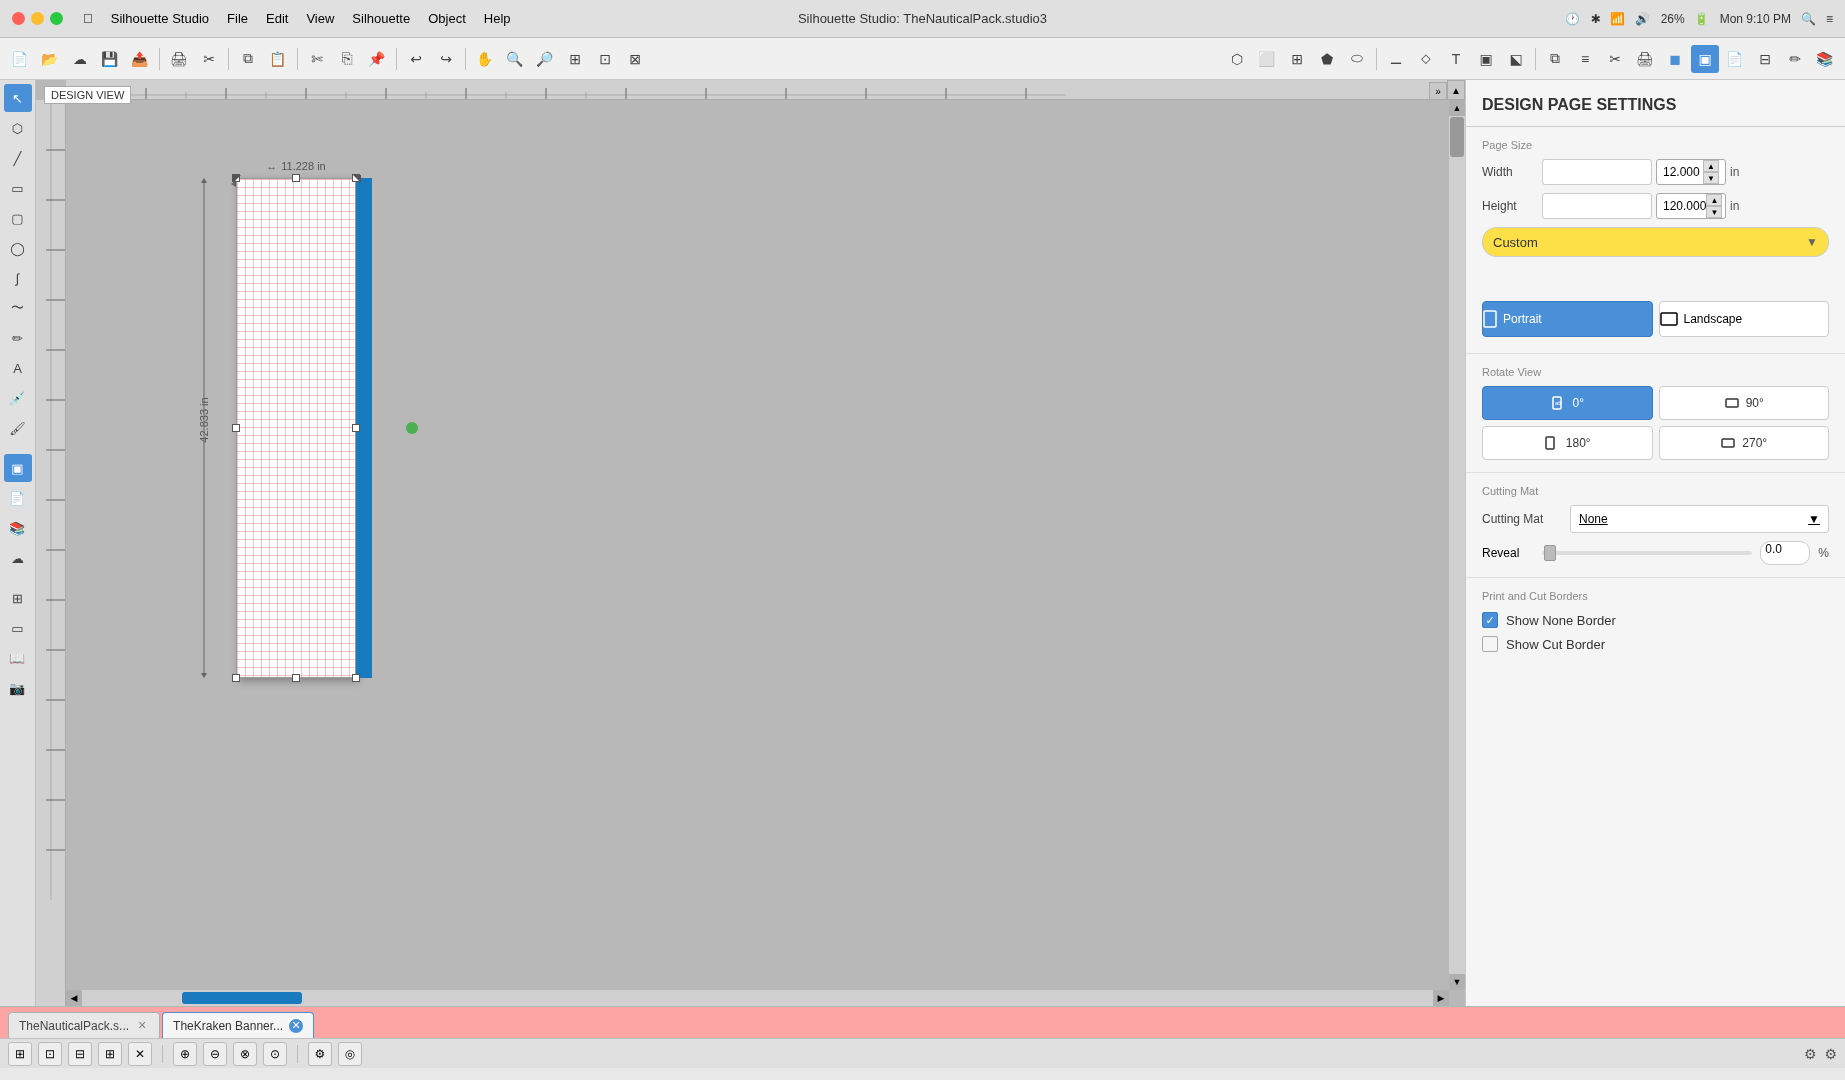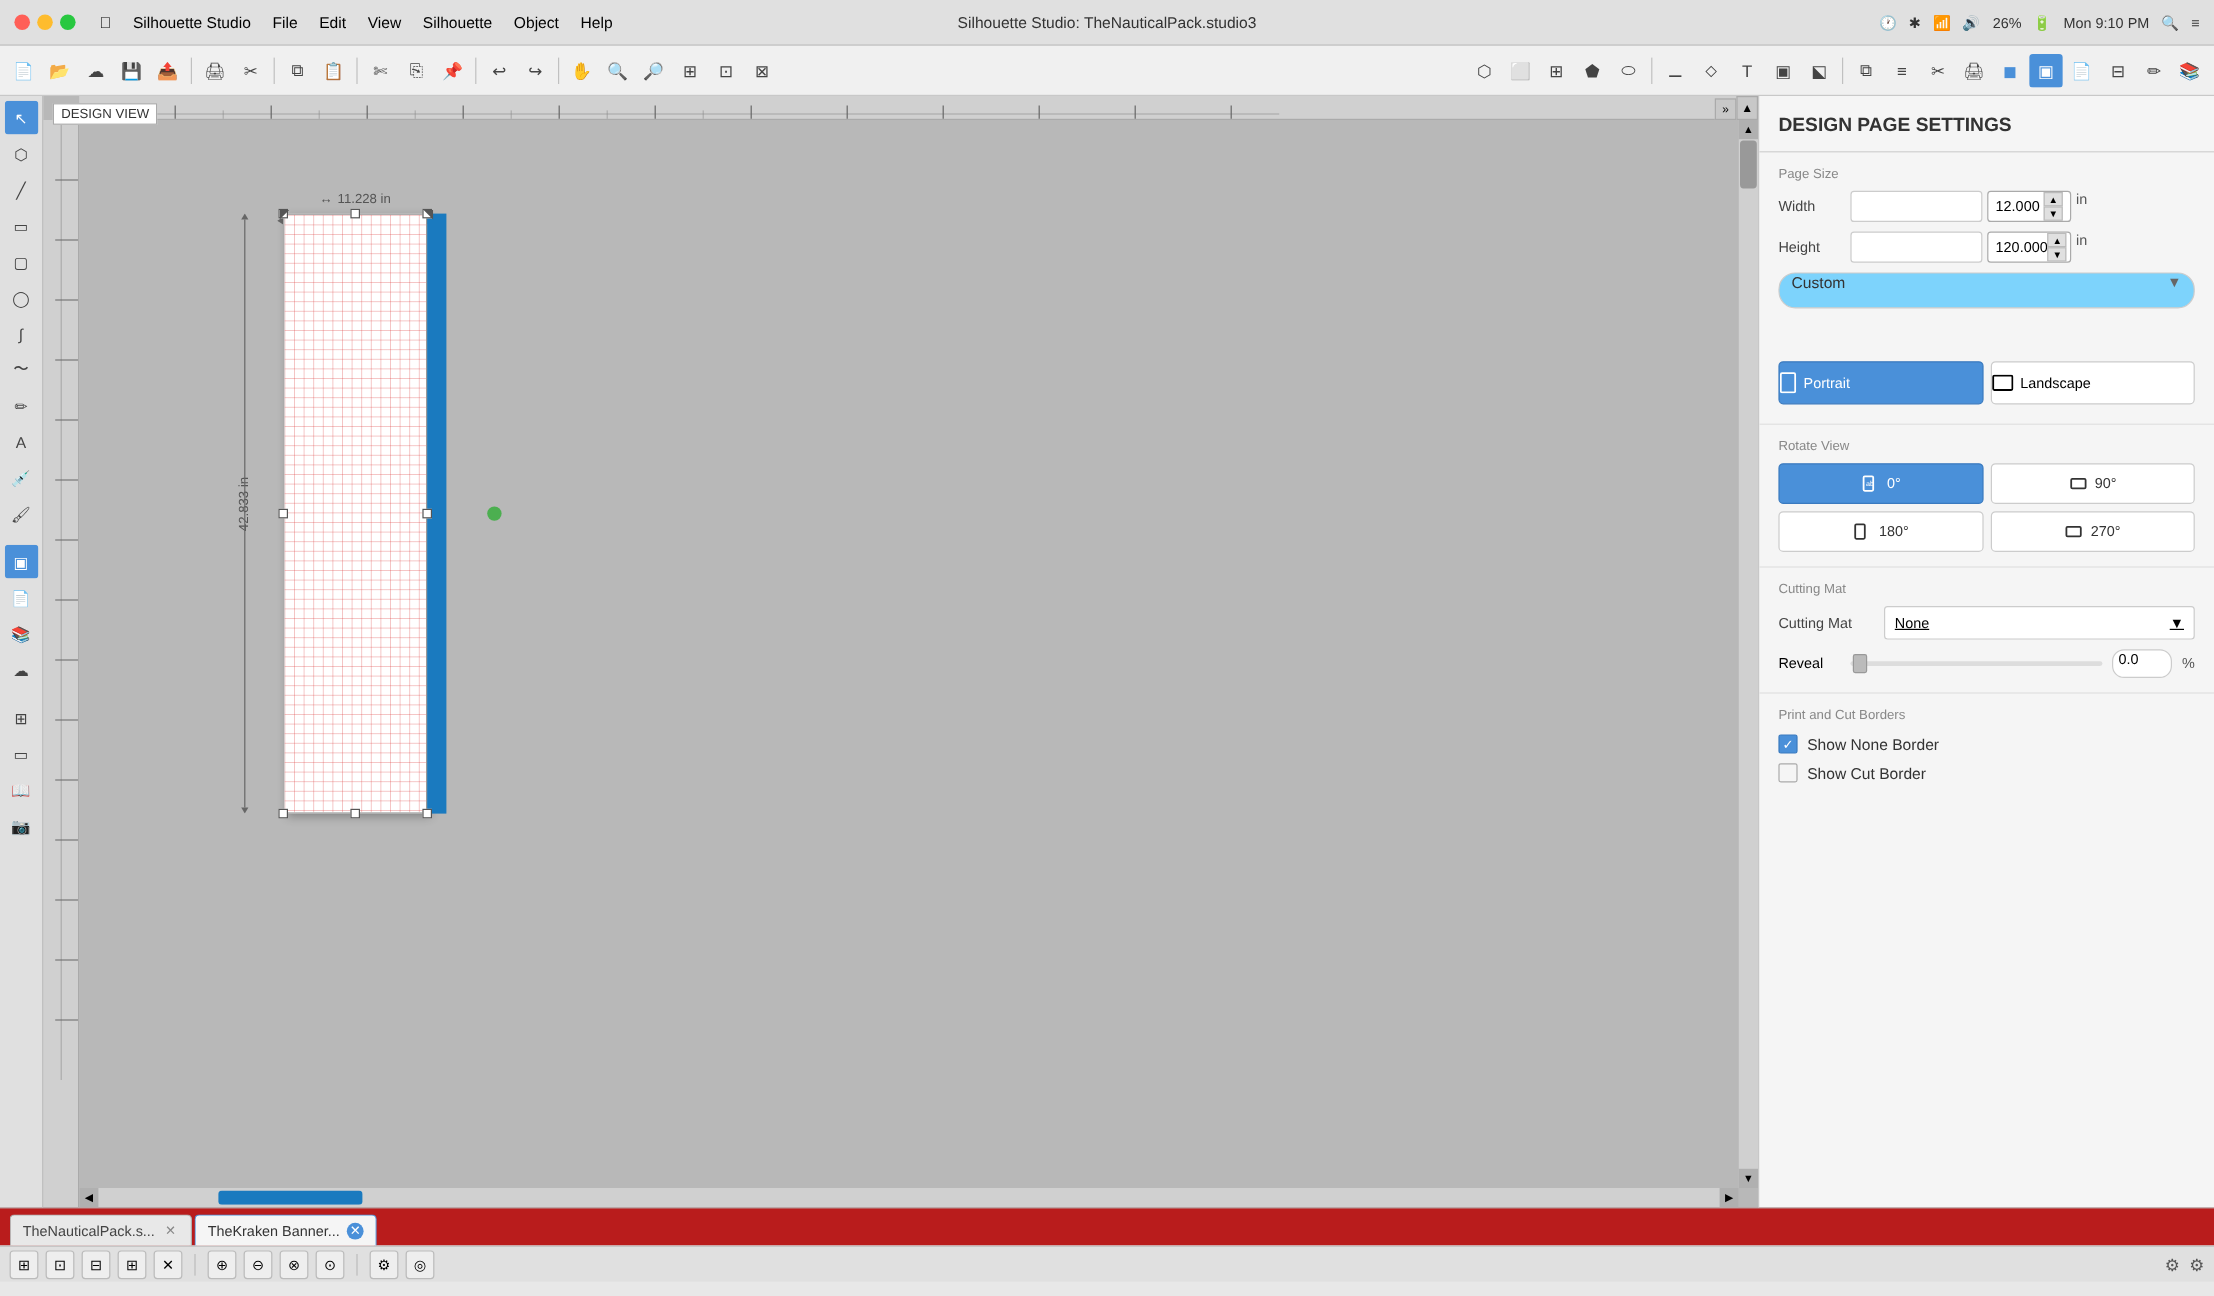--- a/index.html
+++ b/index.html
@@ -73,29 +73,29 @@
     .scroll-thumb-h { width: 120px; height: 12px; background: #1a7abf; border-radius: 3px; margin-left: 100px; }
     .scroll-arrow { width: 16px; height: 16px; background: #b0b0b0; display: flex; align-items: center; justify-content: center; font-size: 9px; cursor: pointer; }
 
     
     .right-panel { width: 380px; background: #f5f5f5; border-left: 1px solid #c8c8c8; padding: 0; overflow-y: auto; }
     .panel-title { font-size: 16px; font-weight: 600; color: #333; padding: 16px 16px 12px; border-bottom: 1px solid #d0d0d0; }
     .panel-section { padding: 12px 16px; border-bottom: 1px solid #e0e0e0; }
     .section-label { font-size: 11px; color: #888; margin-bottom: 8px; }
     .field-row { display: flex; align-items: center; gap: 8px; margin-bottom: 8px; }
     .field-label { font-size: 12px; color: #444; width: 52px; flex-shrink: 0; }
-    .field-input-group { display: flex; gap: 4px; flex: 1; }
+    .field-input-group { display: flex; align-items: center; gap: 4px; flex: 1; }
     .field-input-blank { width: 110px; height: 26px; background: white; border: 1px solid #ccc; border-radius: 3px; }
     .field-input-val { width: 70px; height: 26px; background: white; border: 1px solid #aaa; border-radius: 3px; display: flex; align-items: center; padding: 0 6px; font-size: 12px; justify-content: space-between; }
     .spin-btns { display: flex; flex-direction: column; }
     .spin-btn { width: 16px; height: 12px; background: #e0e0e0; border: 1px solid #bbb; display: flex; align-items: center; justify-content: center; font-size: 8px; cursor: pointer; }
     .unit-label { font-size: 12px; color: #555; }
 
     .dropdown-row { margin-bottom: 8px; }
-    .dropdown-select { width: 100%; height: 30px; background: #7dd3fc; border: 1px solid #ccc; border-radius: 14px; display: flex; justify-content: space-between; padding: 0 10px; cursor: pointer; font-size: 13px; color: #333; }
+    .dropdown-select { width: 100%; height: 30px; background: #fde047; border: 1px solid #ccc; border-radius: 14px; display: flex; align-items: center; justify-content: space-between; padding: 0 10px; cursor: pointer; font-size: 13px; color: #333; }
     .dropdown-arrow { color: #666; font-size: 12px; }
 
     .orientation-row { display: flex; gap: 6px; margin-bottom: 4px; }
     .orient-btn { flex: 1; height: 36px; border: 1px solid #ccc; border-radius: 4px; display: flex; align-items: center; gap: 6px; cursor: pointer; font-size: 12px; background: white; margin-top: 36px; }
     .orient-btn.active { background: #4a90d9; color: white; border-color: #3a7abf; }
 
     .rotate-grid { display: grid; grid-template-columns: 1fr 1fr; gap: 6px; }
     .rotate-btn { height: 34px; border: 1px solid #ccc; border-radius: 4px; display: flex; align-items: center; justify-content: center; gap: 6px; cursor: pointer; font-size: 12px; background: white; color: #333; }
     .rotate-btn.active { background: #4a90d9; color: white; border-color: #3a7abf; }
 
@@ -112,21 +112,21 @@
 
     .print-cut-section { padding: 12px 16px; }
     .pc-section-label { font-size: 11px; color: #888; margin-bottom: 10px; }
     .checkbox-row { display: flex; align-items: center; gap: 8px; margin-bottom: 8px; }
     .cb-box { width: 16px; height: 16px; border: 1px solid #aaa; border-radius: 2px; display: flex; align-items: center; justify-content: center; cursor: pointer; }
     .cb-box.checked { background: #4a90d9; border-color: #3a7abf; }
     .cb-check { color: white; font-size: 11px; }
     .cb-label { font-size: 13px; color: #333; }
 
     
-    .bottom-tabs { height: 32px; background: #b91c1c; border-top: 1px solid #b8b8b8; display: flex; align-items: flex-end; padding: 0 8px; gap: 2px; }
+    .bottom-tabs { height: 32px; background: #fca5a5; border-top: 1px solid #b8b8b8; display: flex; align-items: flex-end; padding: 0 8px; gap: 2px; }
     .tab-item { height: 26px; background: #e8e8e8; border: 1px solid #b0b0b0; border-bottom: none; border-radius: 4px 4px 0 0; display: flex; align-items: center; padding: 0 10px; gap: 6px; font-size: 12px; color: #444; cursor: pointer; }
     .tab-item.active { background: #f5f5f5; border-color: #4a90d9; color: #333; }
     .tab-close { font-size: 11px; color: #888; cursor: pointer; width: 14px; height: 14px; display: flex; align-items: center; justify-content: center; border-radius: 50%; }
     .tab-close.active-tab-close { background: #4a90d9; color: white; }
 
     
     .status-bar { height: 30px; background: #e0e0e0; border-top: 1px solid #c0c0c0; display: flex; align-items: center; padding: 0 8px; gap: 6px; }
     .status-icon { width: 24px; height: 24px; display: flex; align-items: center; justify-content: center; cursor: pointer; font-size: 12px; border: 1px solid #bbb; border-radius: 3px; background: #eee; }
     .status-sep { width: 1px; height: 18px; background: #bbb; margin: 0 4px; }
     .status-right { margin-left: auto; display: flex; align-items: center; gap: 8px; font-size: 14px; color: #555; }

